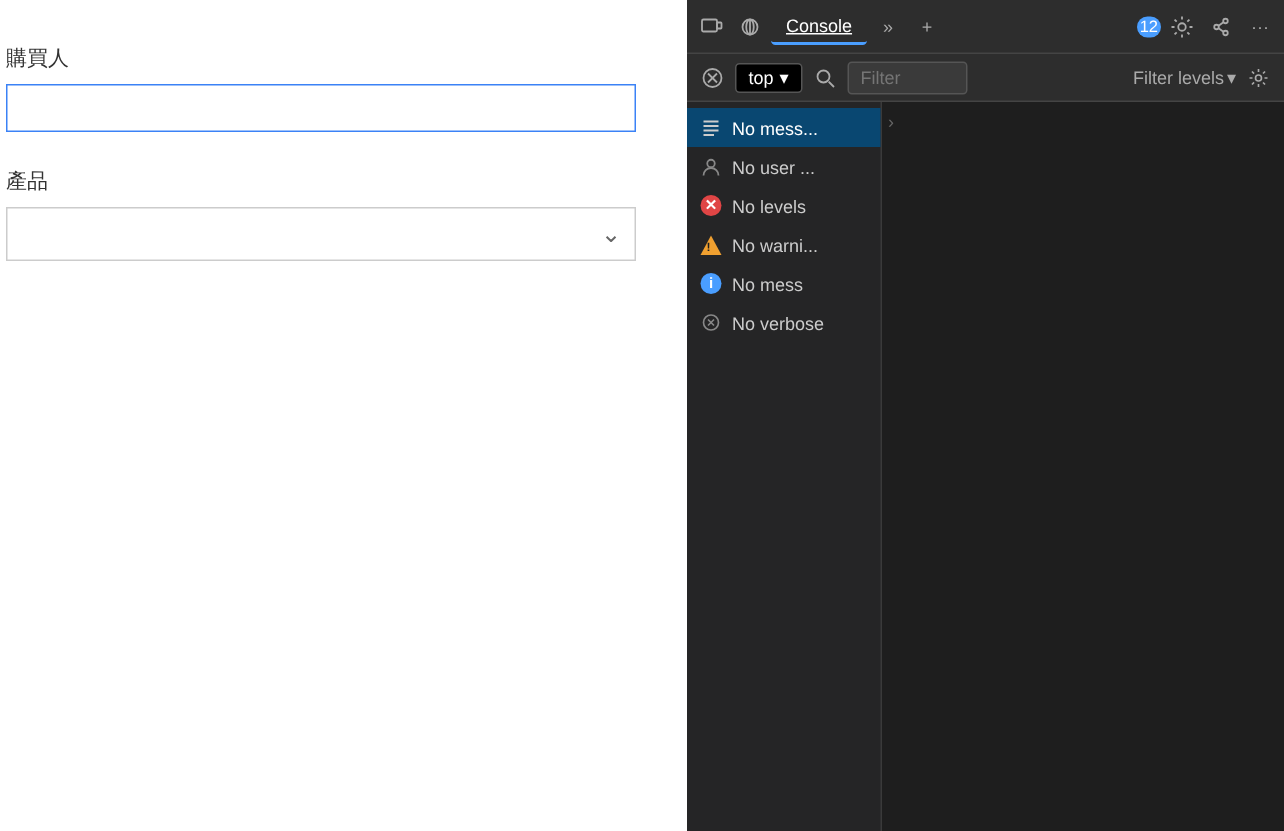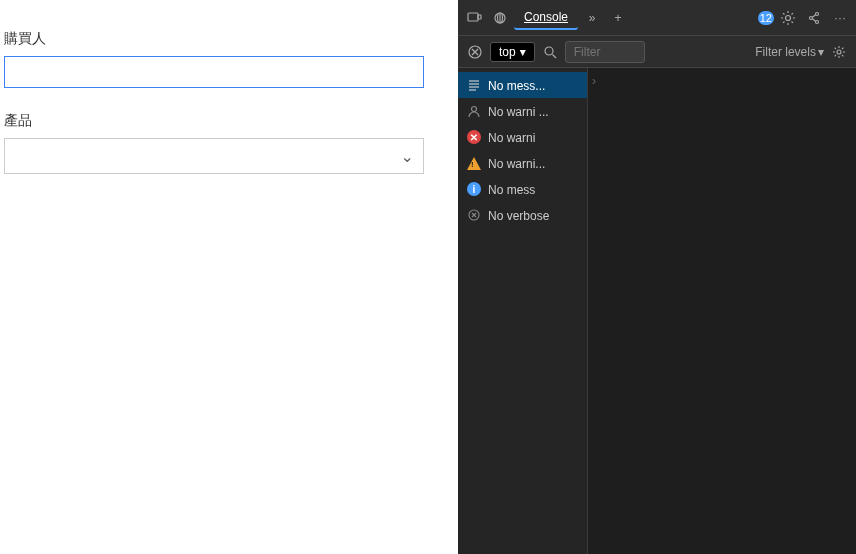--- a/index.html
+++ b/index.html
@@ -409,28 +409,28 @@
         <span>No mess...</span>
       </div>
 
       <div class="sidebar-item">
         <div class="sidebar-icon">
           <svg width="14" height="14" viewBox="0 0 14 14" fill="none">
             <circle cx="7" cy="5" r="2.5" stroke="#888" stroke-width="1.2"></circle>
             <path d="M2 13c0-2.76 2.24-5 5-5s5 2.24 5 5" stroke="#888" stroke-width="1.2" fill="none"></path>
           </svg>
         </div>
-        <span>No warni ...</span>
+        <span>No user ...</span>
       </div>
 
       <div class="sidebar-item">
         <div class="sidebar-icon">
           <div class="icon-error">✕</div>
         </div>
-        <span>No warni</span>
+        <span>No levels</span>
       </div>
 
       <div class="sidebar-item">
         <div class="sidebar-icon" style="position:relative;width:16px;height:16px;">
           <div class="icon-warning"></div>
         </div>
         <span>No warni...</span>
       </div>
 
       <div class="sidebar-item">

